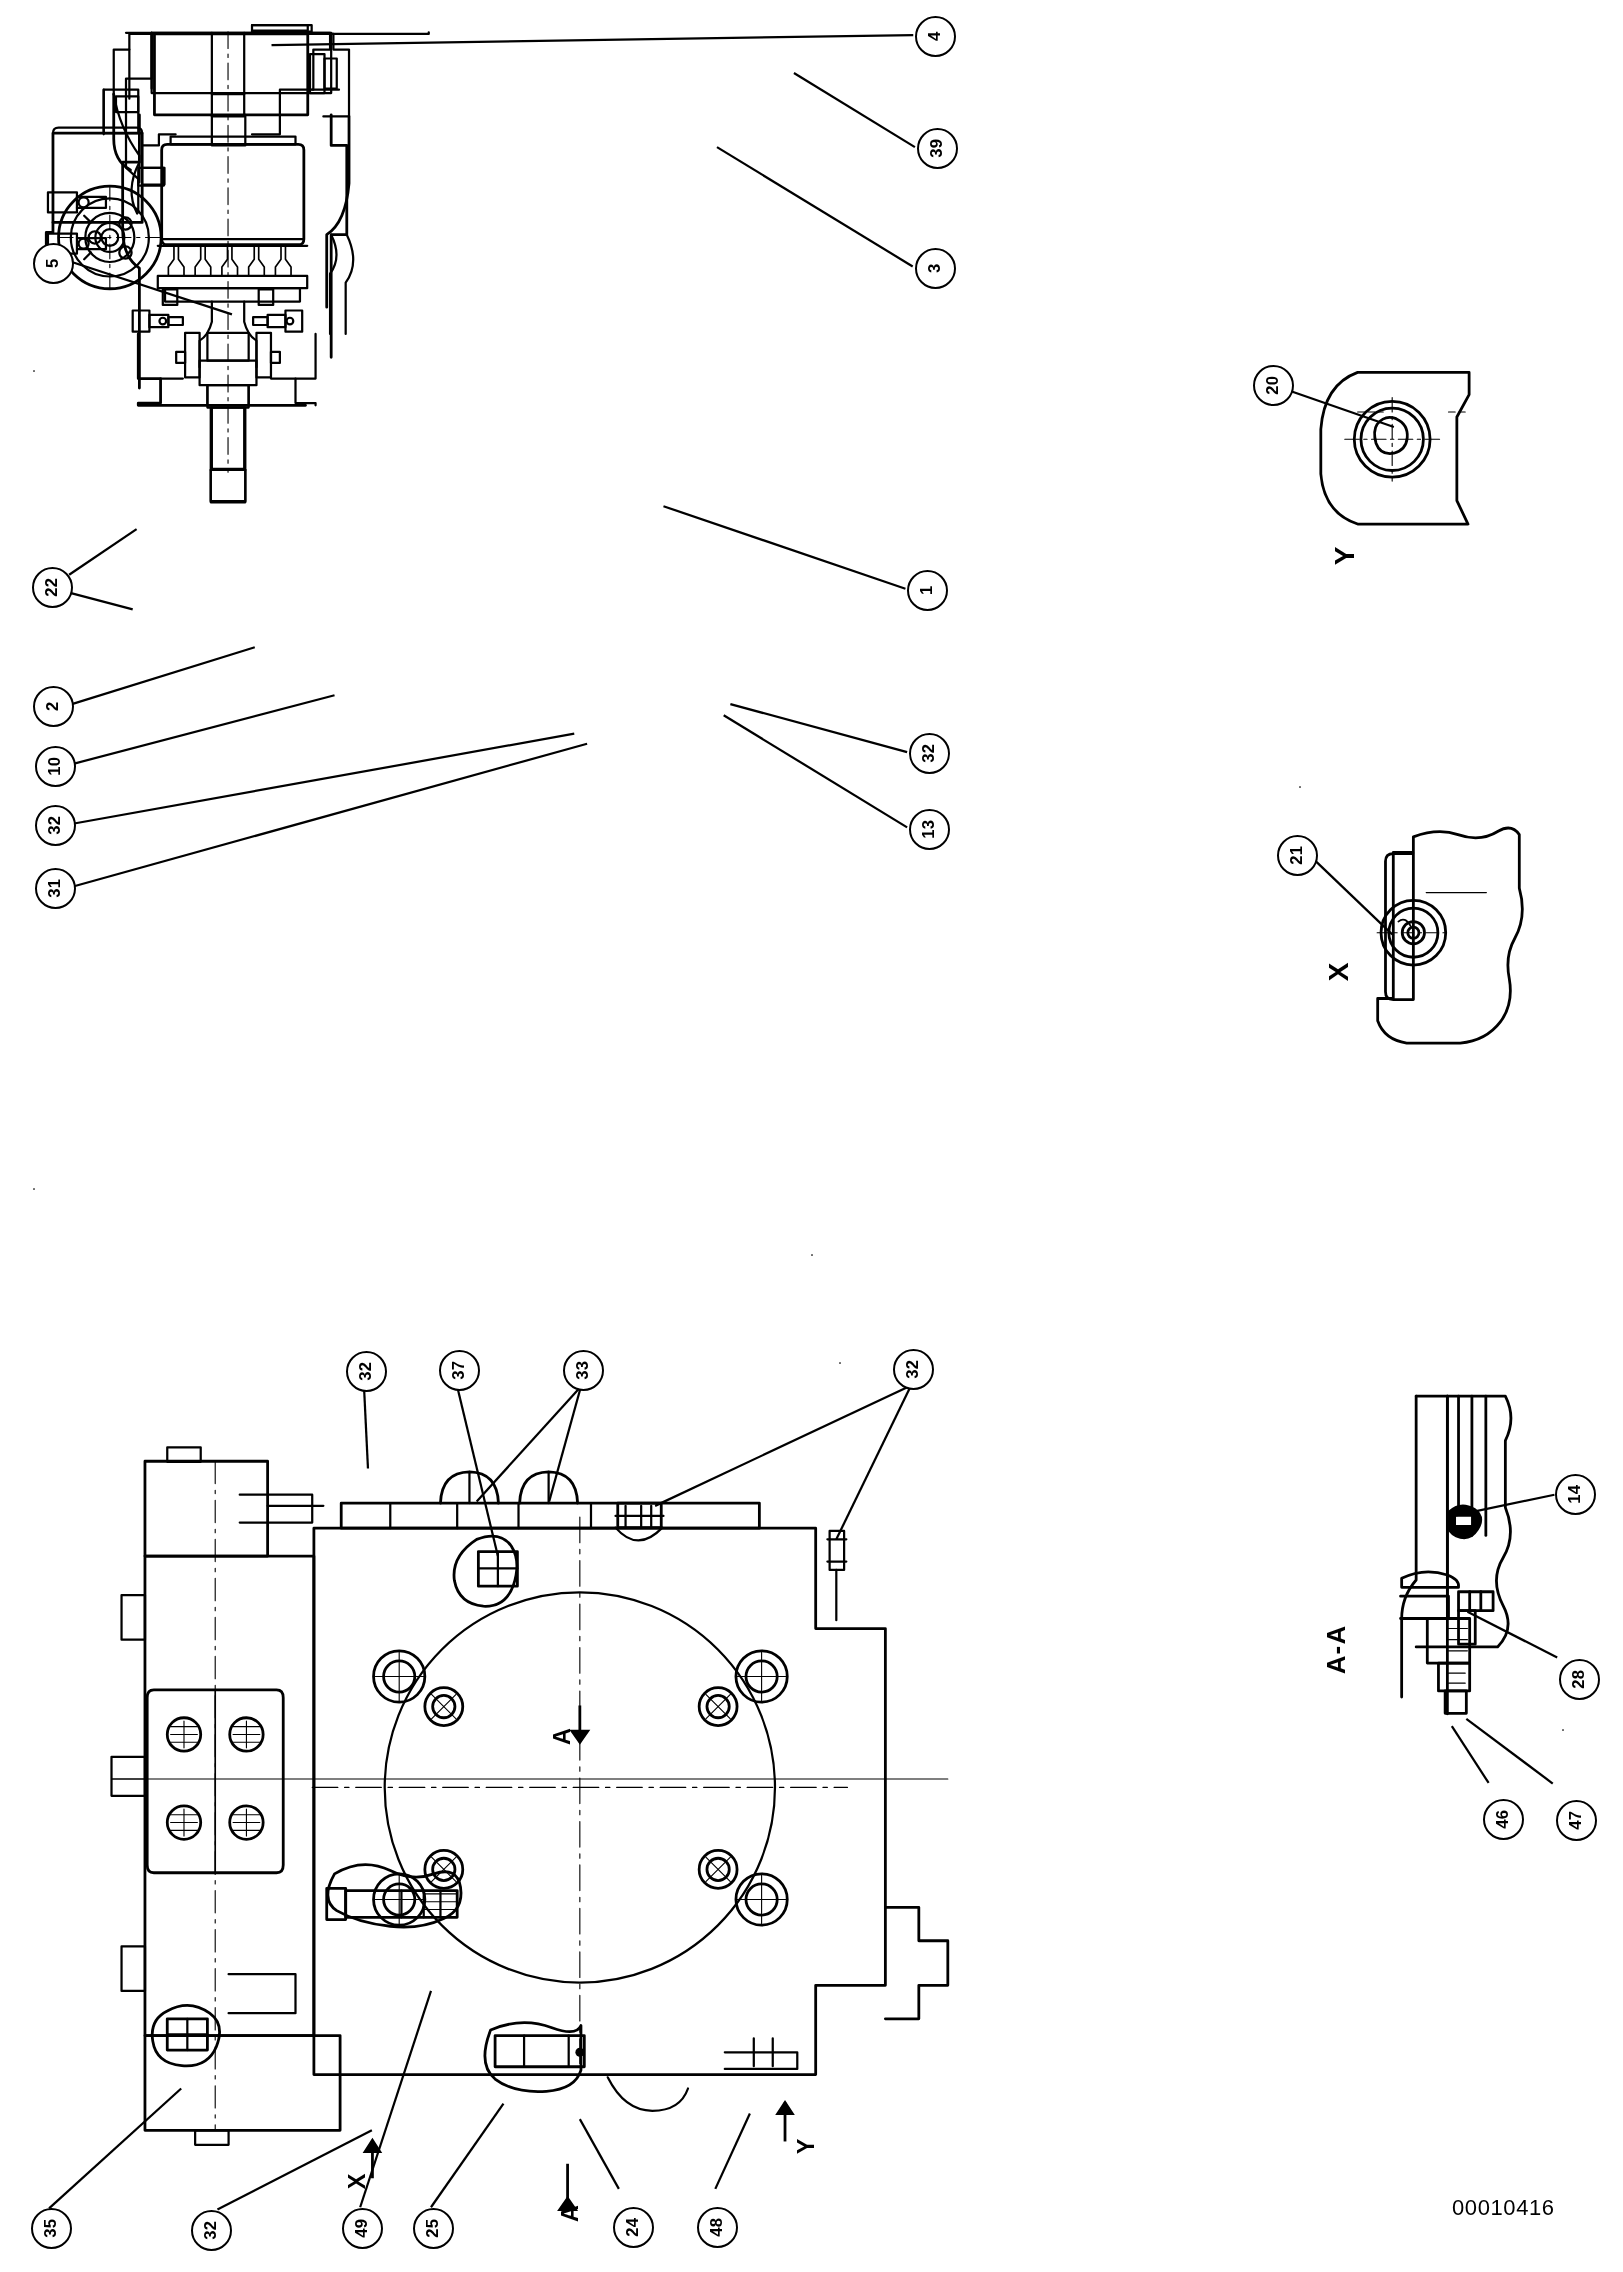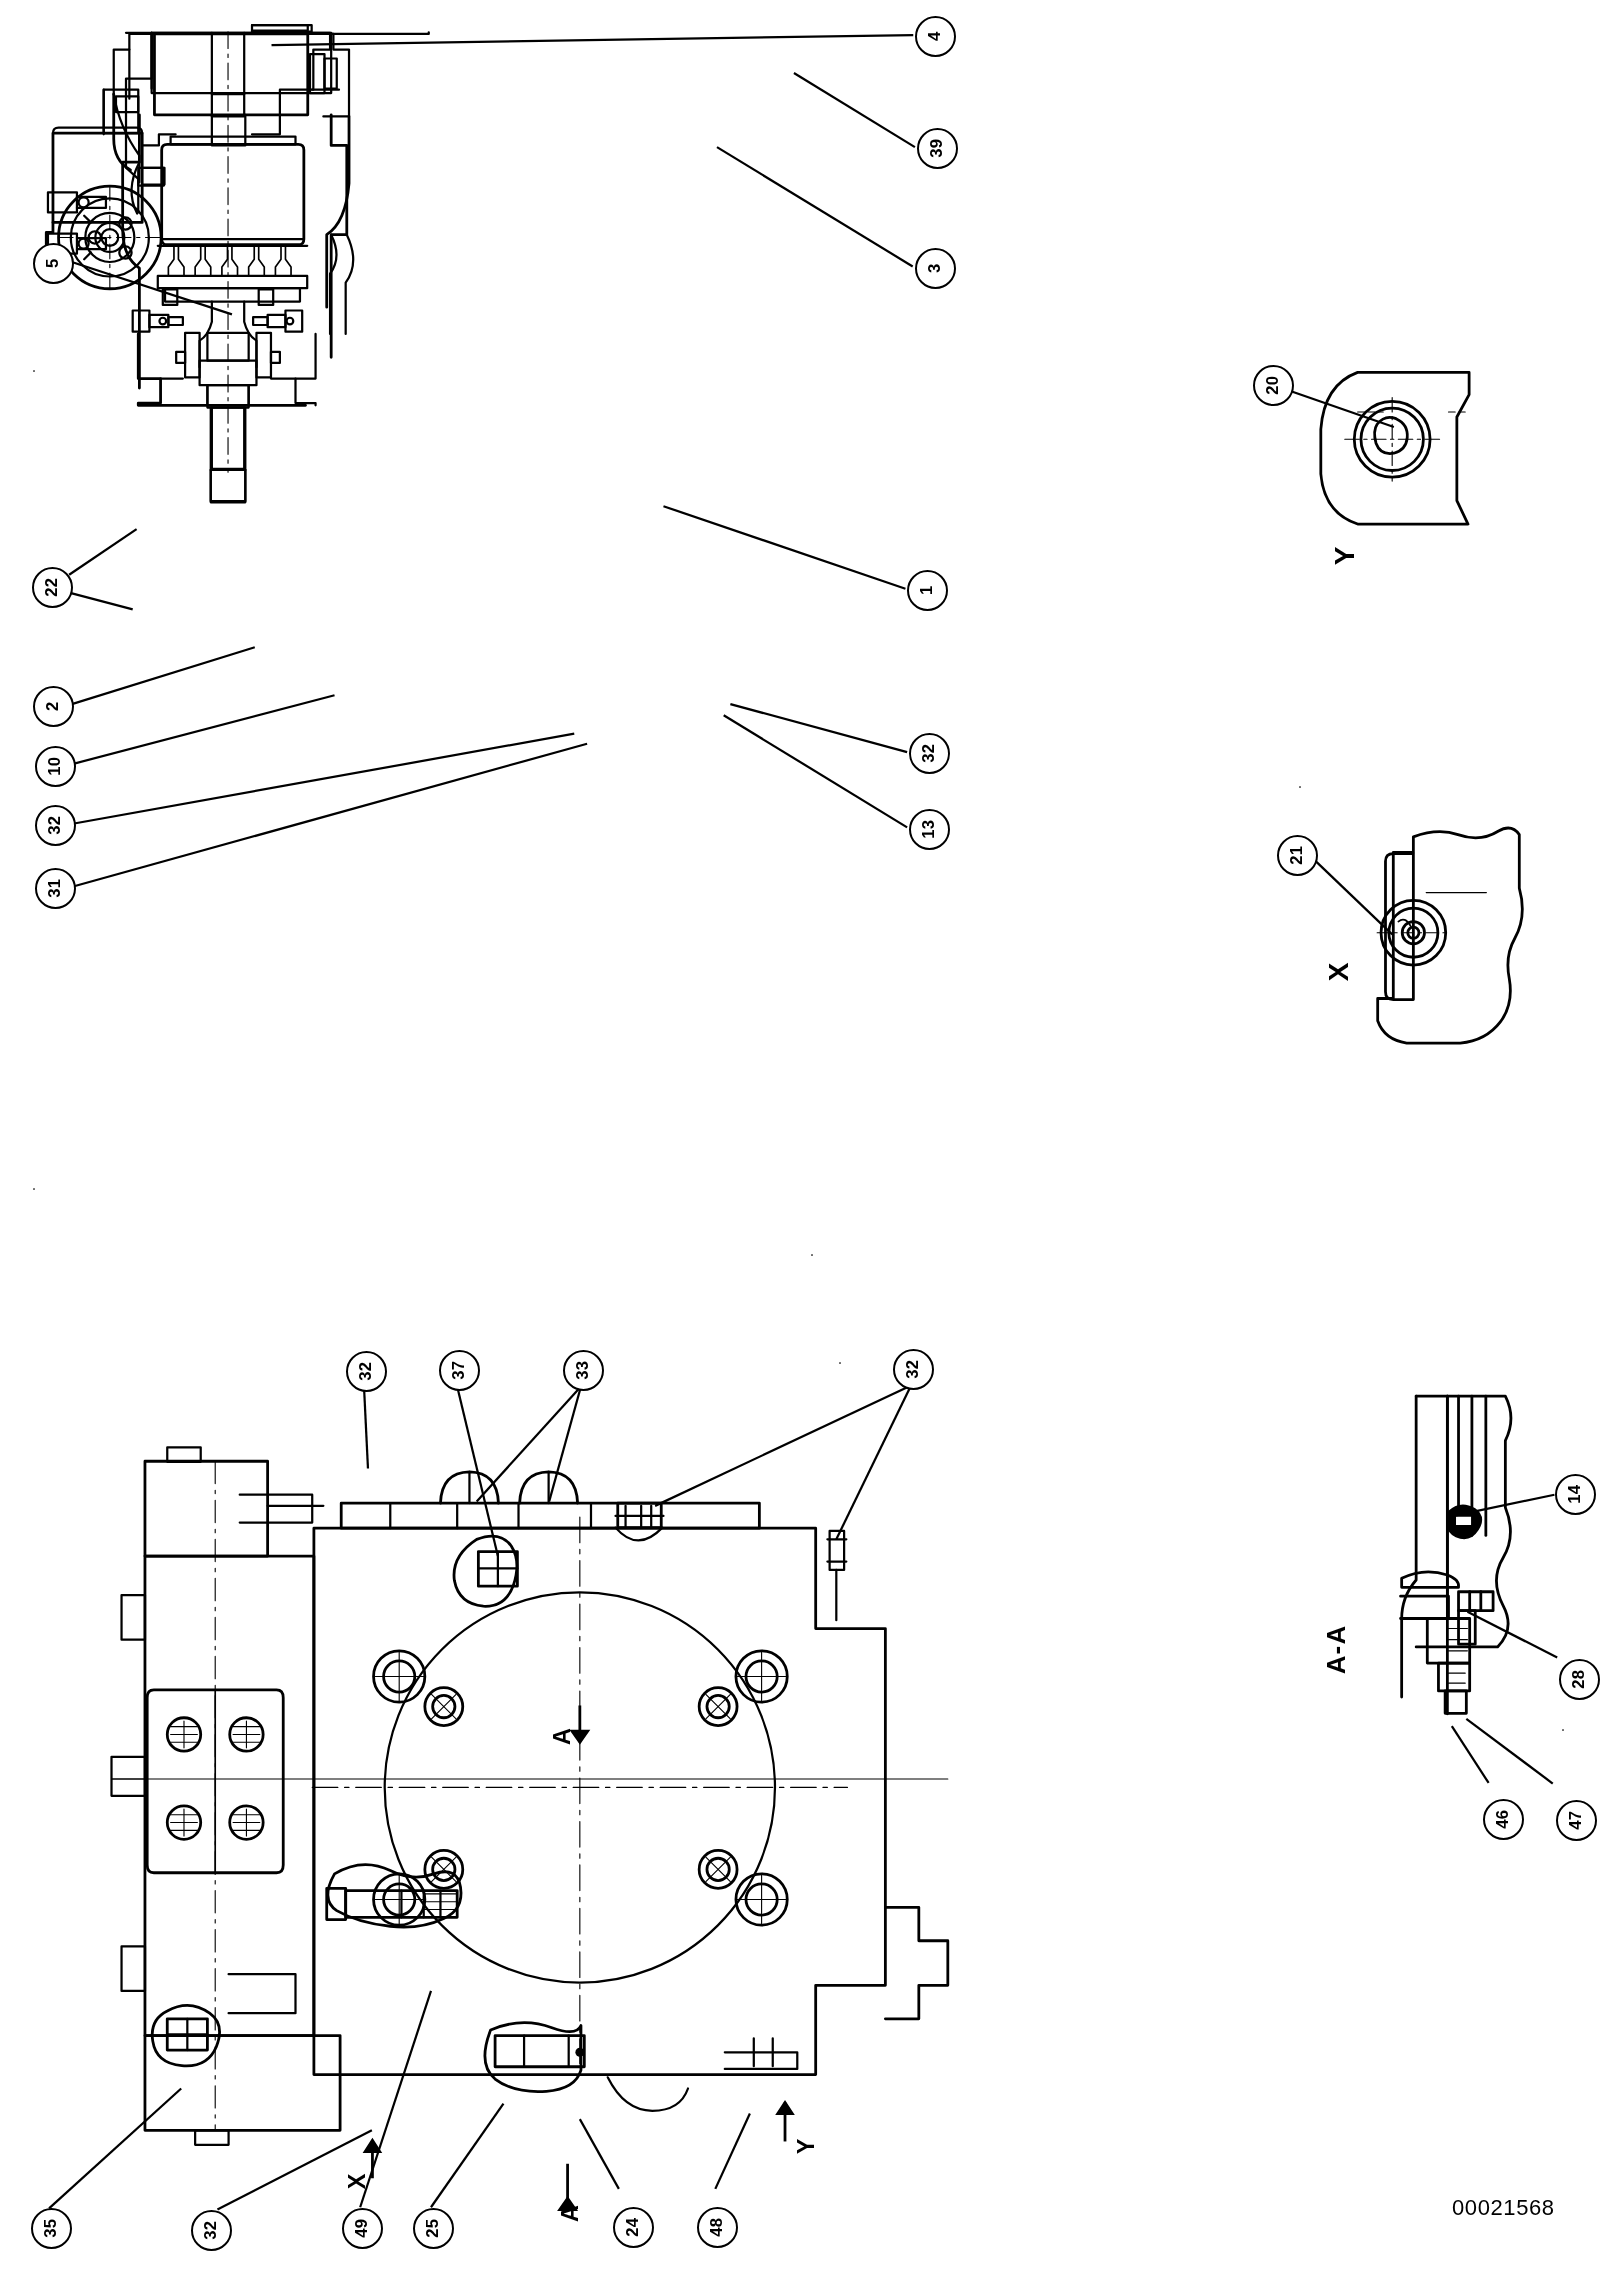--- a/index.html
+++ b/index.html
@@ -483,21 +483,21 @@
     </div>
 
   <div class="vmark big" style="left:1336px;top:540px"><span>Y</span></div>
   <div class="vmark big" style="left:1330px;top:956px"><span>X</span></div>
   <div class="sectlabel" style="left:1312px;top:1634px"><span>A-A</span></div>
   <div class="vmark" style="left:554px;top:1723px"><span>A</span></div>
   <div class="vmark" style="left:562px;top:2200px"><span>A</span></div>
   <div class="vmark" style="left:350px;top:2168px"><span>X</span></div>
   <div class="vmark" style="left:799px;top:2133px"><span>Y</span></div>
 
-  <div class="drawno" style="left:1452px;top:2195px">00021568</div>
+  <div class="drawno" style="left:1452px;top:2195px">00010416</div>
 
   <div class="speck" style="left:33px;top:370px"></div>
   <div class="speck" style="left:35px;top:591px"></div>
   <div class="speck" style="left:33px;top:1188px"></div>
   <div class="speck" style="left:839px;top:1362px"></div>
   <div class="speck" style="left:1299px;top:786px"></div>
   <div class="speck" style="left:1562px;top:1729px"></div>
   <div class="speck" style="left:811px;top:1254px"></div>
 
 </div>

